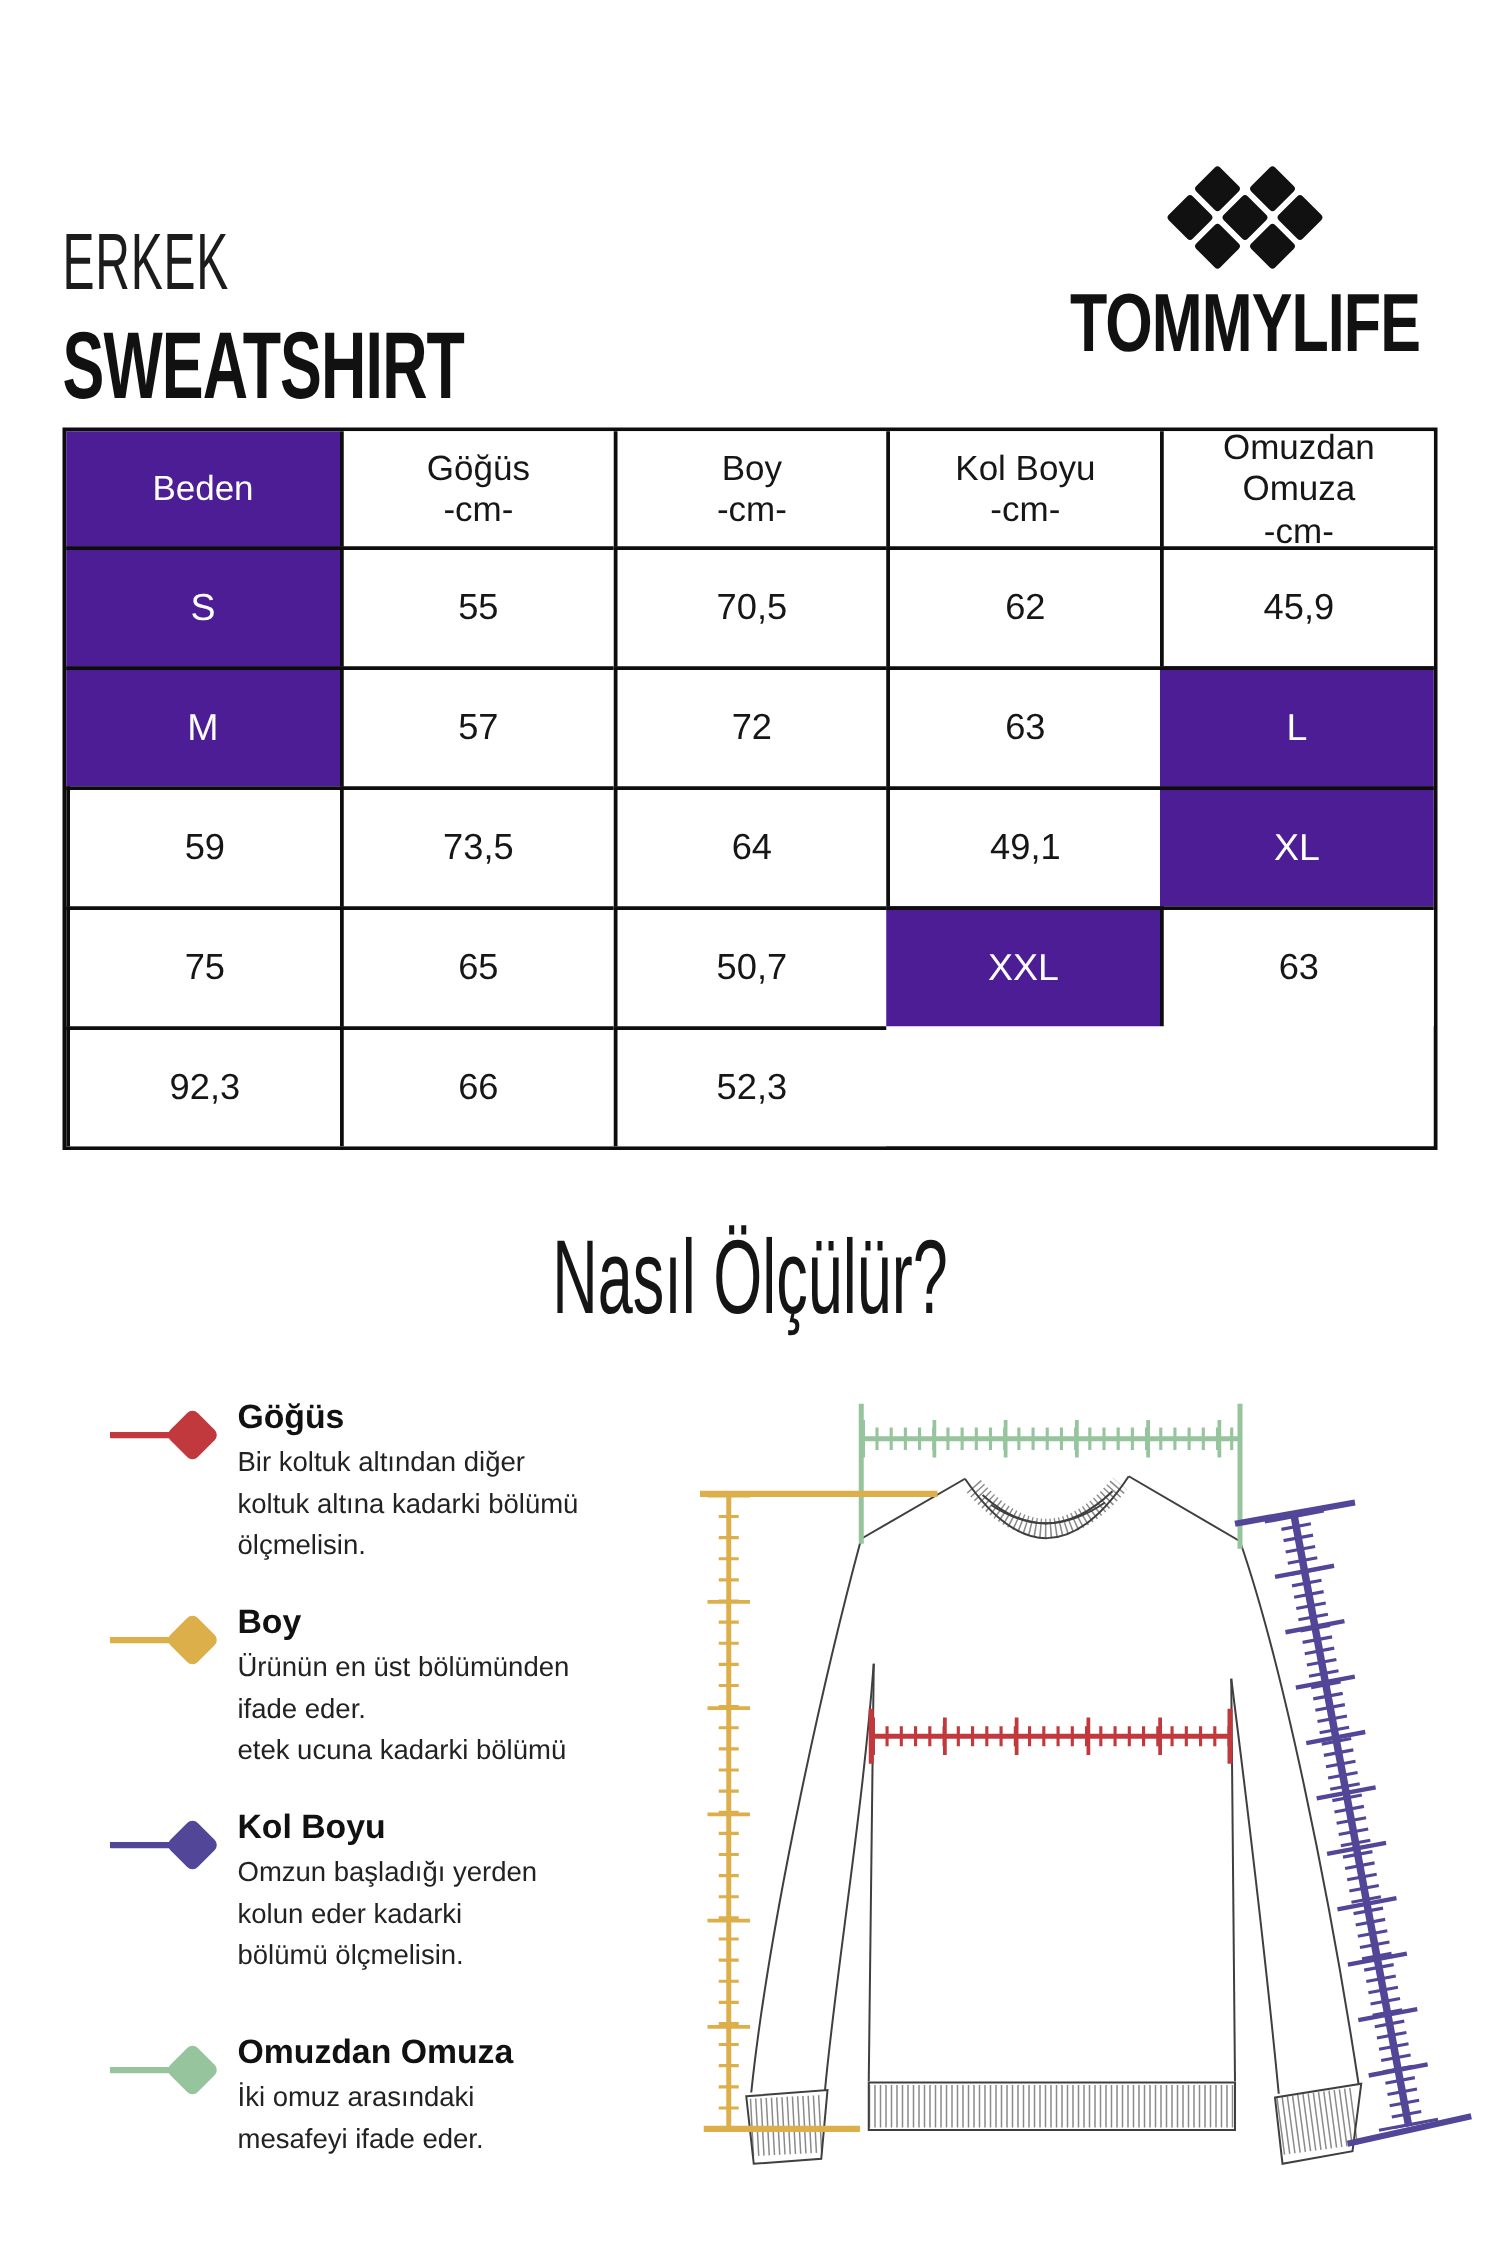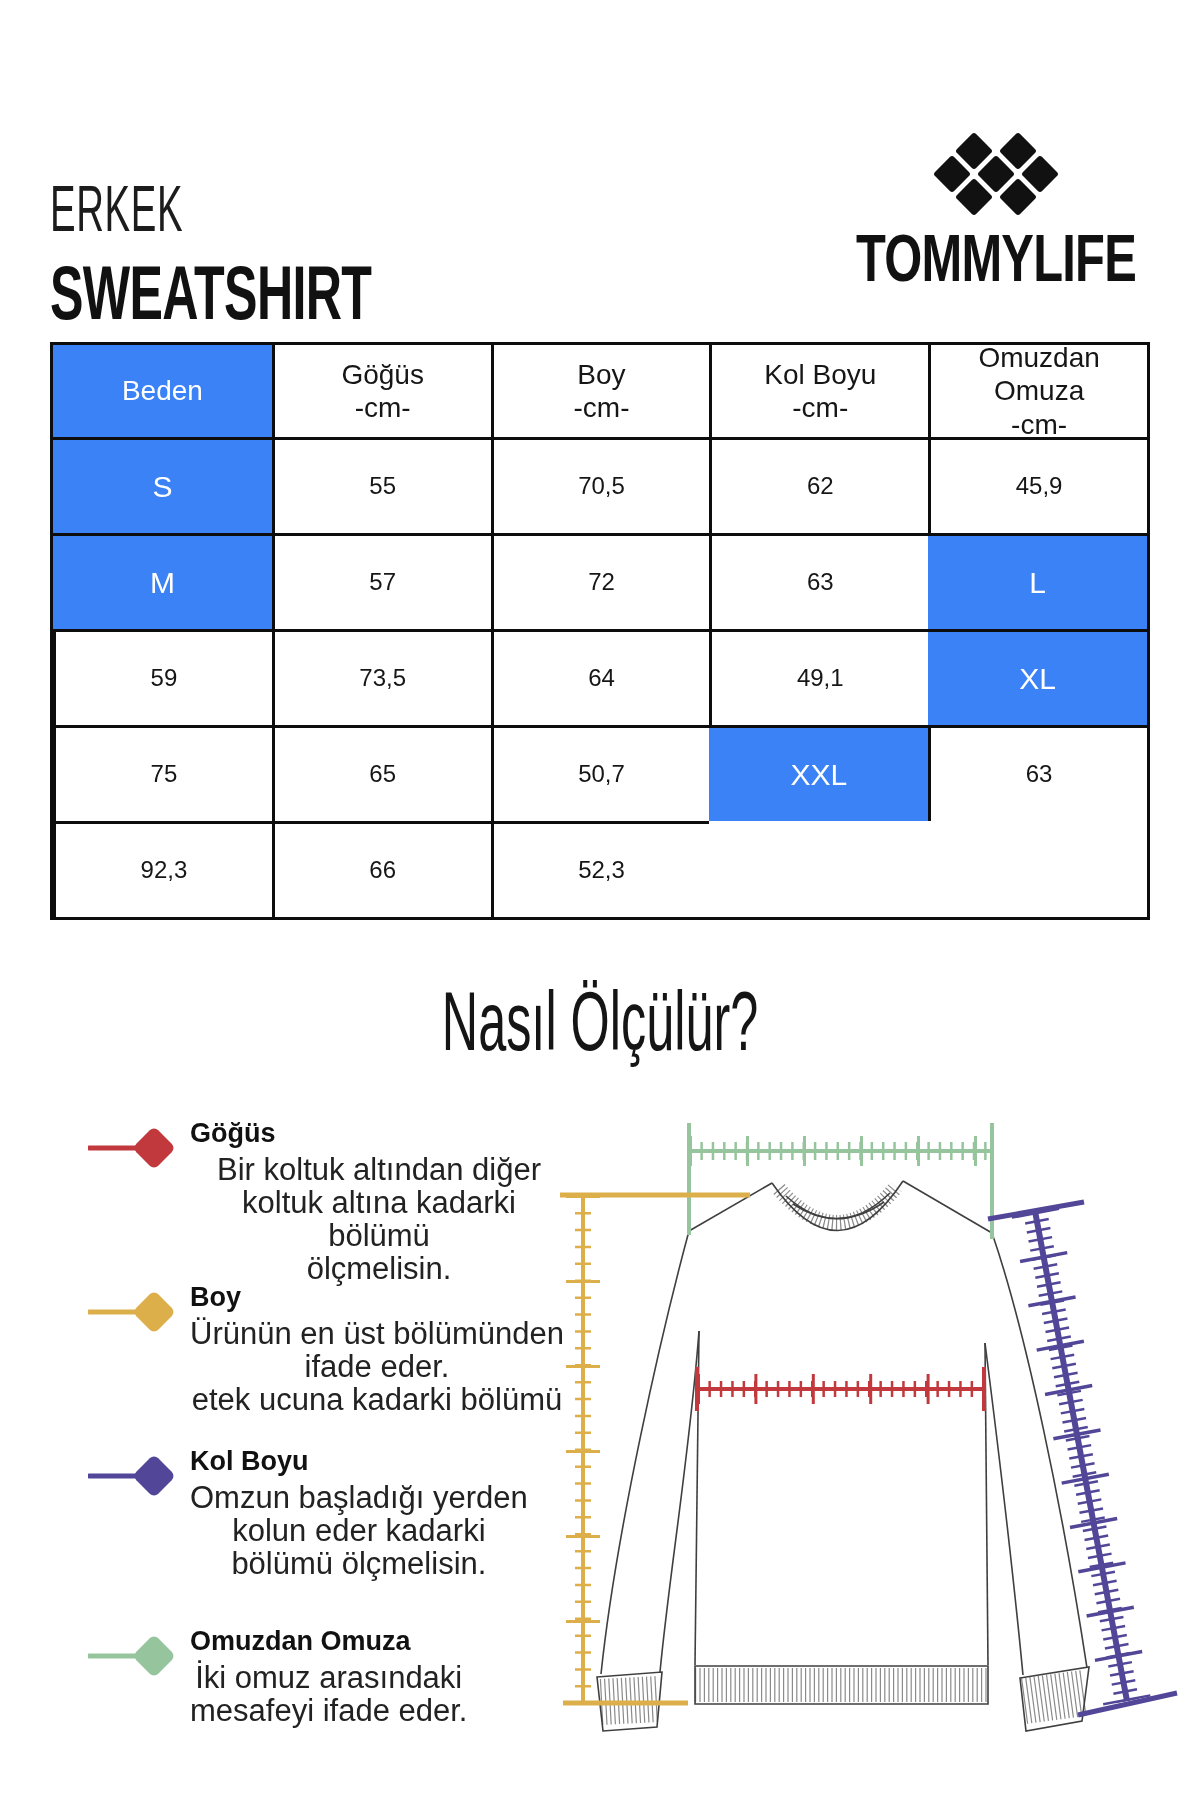--- a/index.html
+++ b/index.html
@@ -16,35 +16,35 @@
     letter-spacing:-1px;line-height:1;transform:translateX(-50%) scaleX(0.74);transform-origin:center top;white-space:nowrap;color:#111;}
 
   
   .size-table{position:absolute;left:50px;top:311px;width:1100px;box-sizing:border-box;
     border:3px solid #0d0d0d;display:grid;grid-template-columns:repeat(5,1fr);
     grid-template-rows:92px repeat(5,96px);}
   .size-table .cell{display:flex;flex-direction:column;align-items:center;justify-content:center;
     background:#fff;font-size:28px;line-height:1.18;text-align:center;color:#161616;}
   .size-table .cell.bl{border-left:3px solid #0d0d0d;}
   .size-table .cell.bt{border-top:3px solid #0d0d0d;}
-  .size-table .cell.dark{background:#3b82f6;color:#fff;}
-  .size-table .cell.val{font-size:24px;}
+  .size-table .cell.dark{background:#4c1d95;color:#fff;}
+  .size-table .cell.val{font-size:29px;}
   .size-table .cell.size{font-size:30px;}
   .size-table .cell.th{font-size:28px;}
 
   
   .howto-title{position:absolute;left:600px;top:948px;font-size:84px;font-weight:500;line-height:1;
     transform:translateX(-50%) scaleX(0.60);transform-origin:center top;white-space:nowrap;color:#151515;}
 
   .legend{position:absolute;left:88px;top:1085px;width:480px;height:660px;}
   .legend-item{position:absolute;left:0;display:flex;align-items:flex-start;}
   .legend-icon{flex:0 0 102px;margin-top:6px;}
   .legend-text{margin-left:0px;}
   .legend-title{font-size:27px;font-weight:700;color:#111;line-height:34px;}
-  .legend-desc{font-size:31px;color:#222;line-height:33px;margin-top:3px;text-align:center;}
+  .legend-desc{font-size:22px;color:#222;line-height:33px;margin-top:3px;}
 
   .diagram{position:absolute;left:460px;top:1040px;}
   .garment{stroke:#3f3f3f;stroke-width:1.6;fill:none;}
   .rib{stroke:#8a8a8a;fill:none;}
 </style>
 </head>
 <body>
 
 <div class="page">
 

